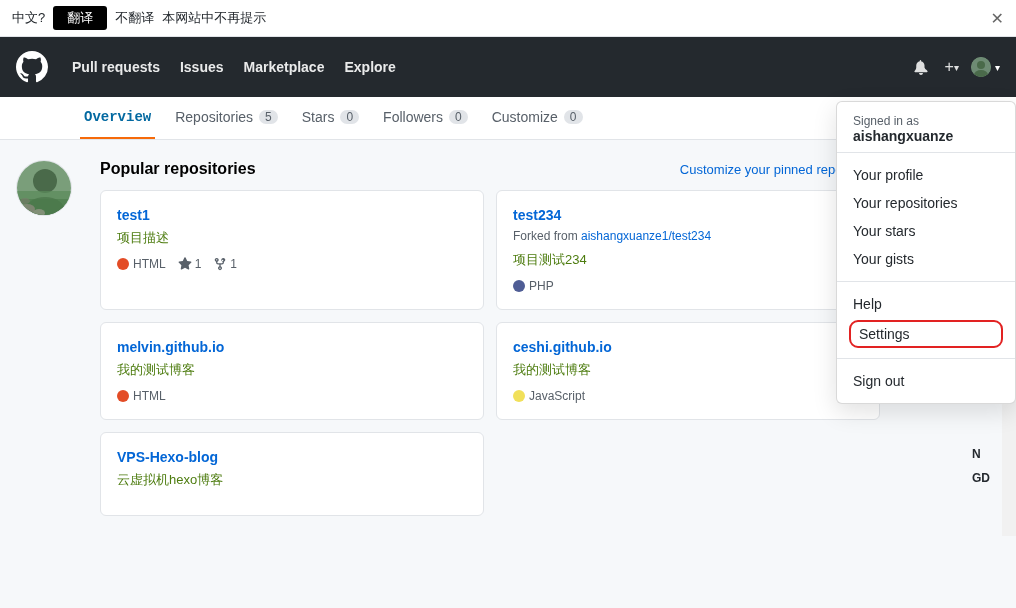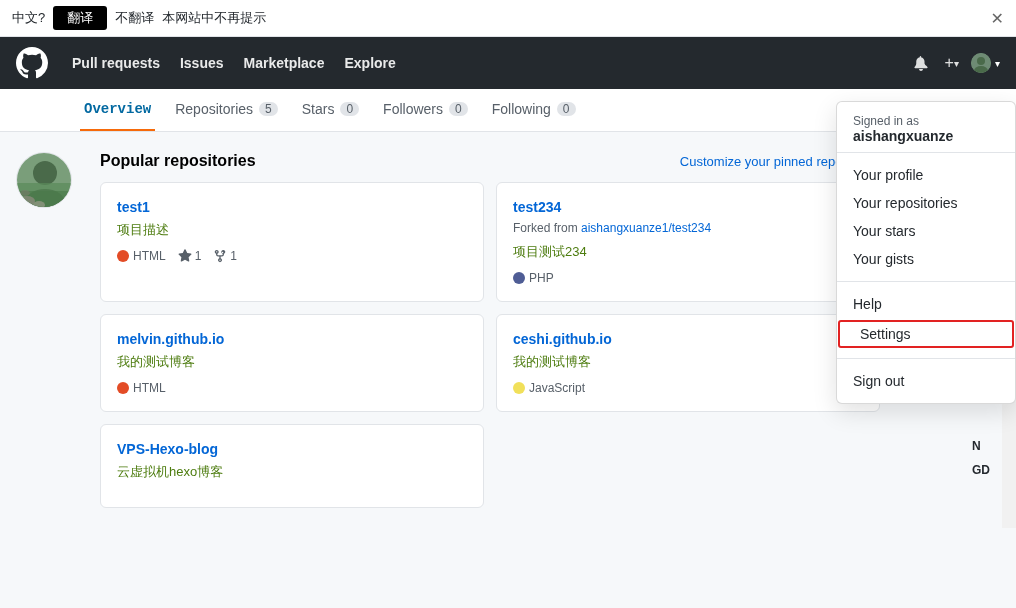--- a/index.html
+++ b/index.html
@@ -47,21 +47,21 @@
       color: #666;
     }
 
     
     .gh-header {
       background: #24292e;
       color: #fff;
       display: flex;
       align-items: center;
       padding: 0 16px;
-      height: 52px;
+      height: 60px;
       position: relative;
     }
     .gh-logo {
       width: 32px;
       height: 32px;
       fill: #fff;
       margin-right: 16px;
     }
     .gh-nav {
       display: flex;
@@ -241,23 +241,23 @@
     .dropdown-item {
       display: block;
       padding: 6px 16px;
       color: #24292e;
       text-decoration: none;
       font-size: 14px;
       cursor: pointer;
     }
     .dropdown-item.settings-highlighted {
       border: 2px solid #e22222;
-      margin: 2px 1px;
-      padding: 4px 20px;
-      border-radius: 3px;
+      margin: 2px 12px;
+      padding: 4px 8px;
+      border-radius: 9px;
       display: block;
     }
 
     
     .scrollbar {
       position: absolute;
       right: 0;
       top: 0;
       width: 14px;
       height: 100%;
@@ -361,21 +361,21 @@
   </a>
   <a class="tab-item">
     <span>Stars</span>
     <span class="tab-count">0</span>
   </a>
   <a class="tab-item">
     <span>Followers</span>
     <span class="tab-count">0</span>
   </a>
   <a class="tab-item">
-    <span>Following</span>
+    <span>Customize</span>
     <span class="tab-count">0</span>
   </a>
 </div>
 
 <div style="display:flex; padding:20px 16px; gap:20px; position:relative;">
 
   <div style="width:64px; flex-shrink:0;">
     <div style="width:56px;height:56px;border-radius:50%;overflow:hidden;border:1px solid #e1e4e8;">
       <svg viewBox="0 0 56 56" width="56" height="56">
         <rect width="56" height="56" fill="#7a9e7a"></rect>

